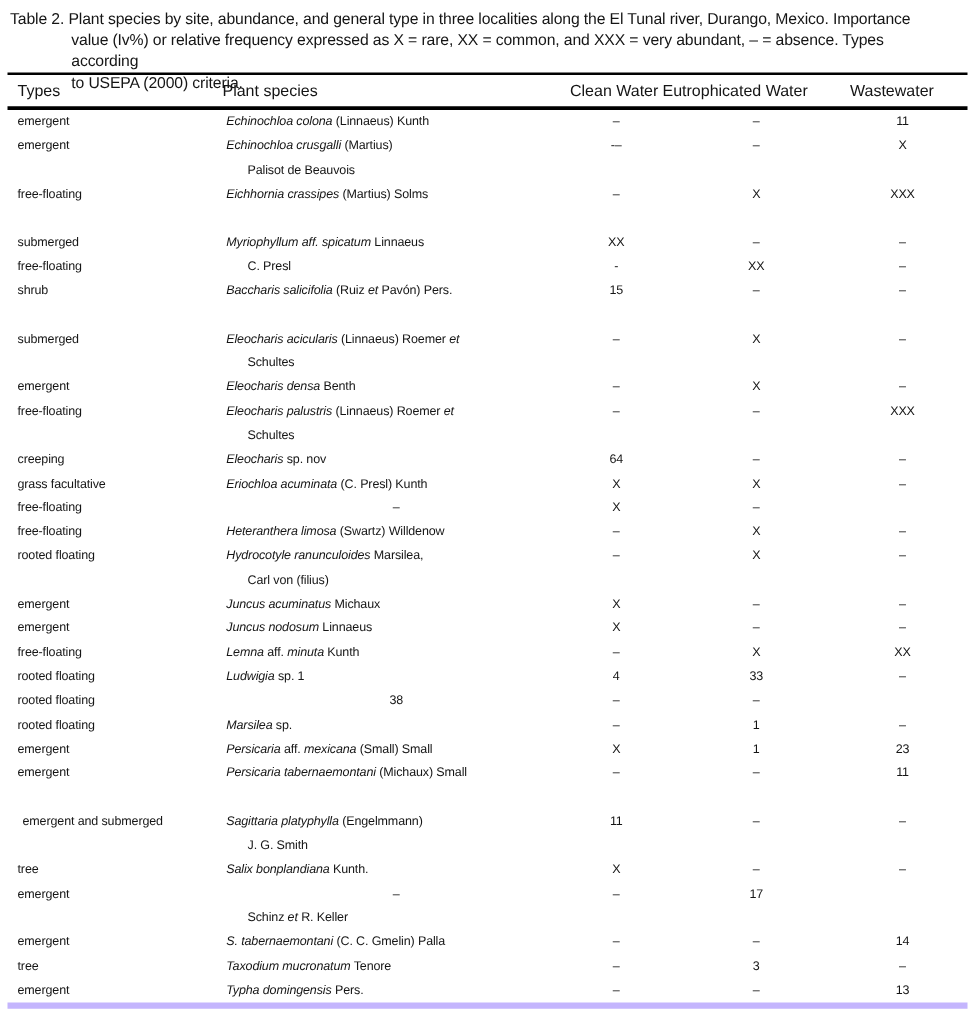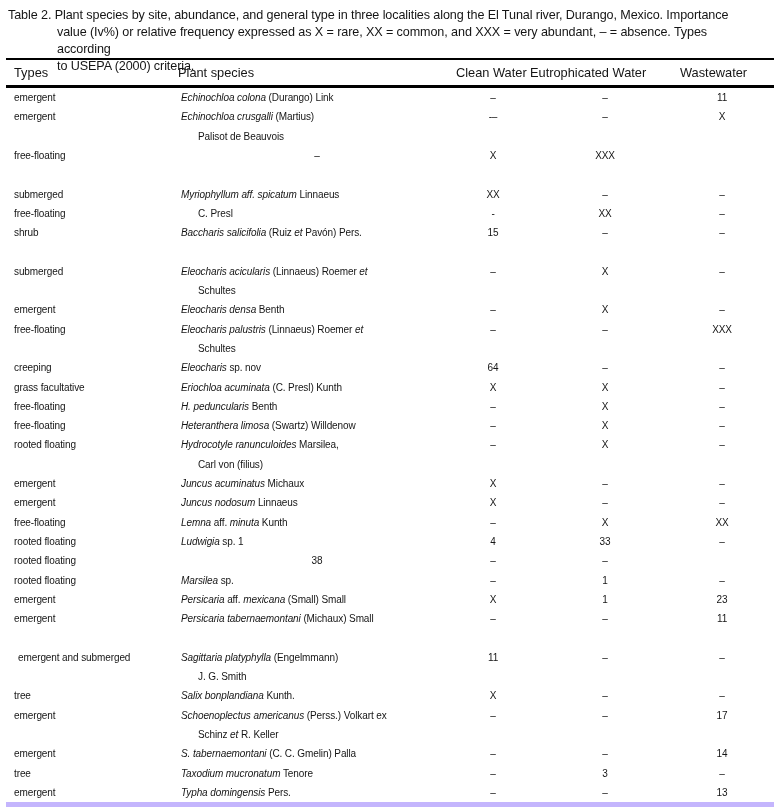--- a/index.html
+++ b/index.html
@@ -68,41 +68,42 @@
   <div class="grid-row header-row">
     <div class="header-cell types">Types</div>
     <div class="header-cell">Plant species</div>
     <div class="header-cell">Clean Water</div>
     <div class="header-cell">Eutrophicated Water</div>
     <div class="header-cell">Wastewater</div>
   </div>
   <div>
       <div class="grid-row body-row">
         <div class="cell-type">emergent</div>
-        <div class="cell-species"><i>Echinochloa colona</i><span> (Durango) Link</span></div>
+        <div class="cell-species"><i>Echinochloa colona</i><span> (Linnaeus) Kunth</span></div>
         <div class="cell-val">–</div>
         <div class="cell-val">–</div>
         <div class="cell-val">11</div>
       </div>
       <div class="grid-row body-row">
         <div class="cell-type">emergent</div>
         <div class="cell-species"><i>Echinochloa crusgalli</i><span> (Martius)</span></div>
         <div class="cell-val">-–</div>
         <div class="cell-val">–</div>
         <div class="cell-val">X</div>
       </div>
       <div class="grid-row body-row">
         <div class="cell-type"></div>
         <div class="cell-species indent"><span>Palisot de Beauvois</span></div>
         <div class="cell-val"></div>
         <div class="cell-val"></div>
         <div class="cell-val"></div>
       </div>
       <div class="grid-row body-row">
         <div class="cell-type">free-floating</div>
+        <div class="cell-species"><i>Eichhornia crassipes</i><span> (Martius) Solms</span></div>
         <div class="cell-val">–</div>
         <div class="cell-val">X</div>
         <div class="cell-val">XXX</div>
       </div>
       <div class="spacer-row"></div>
       <div class="grid-row body-row">
         <div class="cell-type">submerged</div>
         <div class="cell-species"><i>Myriophyllum aff. spicatum</i><span> Linnaeus</span></div>
         <div class="cell-val">XX</div>
         <div class="cell-val">–</div>
@@ -167,21 +168,20 @@
       </div>
       <div class="grid-row body-row">
         <div class="cell-type">grass facultative</div>
         <div class="cell-species"><i>Eriochloa acuminata</i><span> (C. Presl) Kunth</span></div>
         <div class="cell-val">X</div>
         <div class="cell-val">X</div>
         <div class="cell-val">–</div>
       </div>
       <div class="grid-row body-row">
         <div class="cell-type">free-floating</div>
-        <div class="cell-species"><i>H. peduncularis</i><span> Benth</span></div>
         <div class="cell-val">–</div>
         <div class="cell-val">X</div>
         <div class="cell-val">–</div>
       </div>
       <div class="grid-row body-row">
         <div class="cell-type">free-floating</div>
         <div class="cell-species"><i>Heteranthera limosa</i><span> (Swartz) Willdenow</span></div>
         <div class="cell-val">–</div>
         <div class="cell-val">X</div>
         <div class="cell-val">–</div>
@@ -272,21 +272,20 @@
       </div>
       <div class="grid-row body-row">
         <div class="cell-type">tree</div>
         <div class="cell-species"><i>Salix bonplandiana</i><span> Kunth.</span></div>
         <div class="cell-val">X</div>
         <div class="cell-val">–</div>
         <div class="cell-val">–</div>
       </div>
       <div class="grid-row body-row">
         <div class="cell-type">emergent</div>
-        <div class="cell-species"><i>Schoenoplectus americanus</i><span> (Perss.) Volkart ex</span></div>
         <div class="cell-val">–</div>
         <div class="cell-val">–</div>
         <div class="cell-val">17</div>
       </div>
       <div class="grid-row body-row">
         <div class="cell-type"></div>
         <div class="cell-species indent"><span>Schinz </span><i>et</i><span> R. Keller</span></div>
         <div class="cell-val"></div>
         <div class="cell-val"></div>
         <div class="cell-val"></div>

